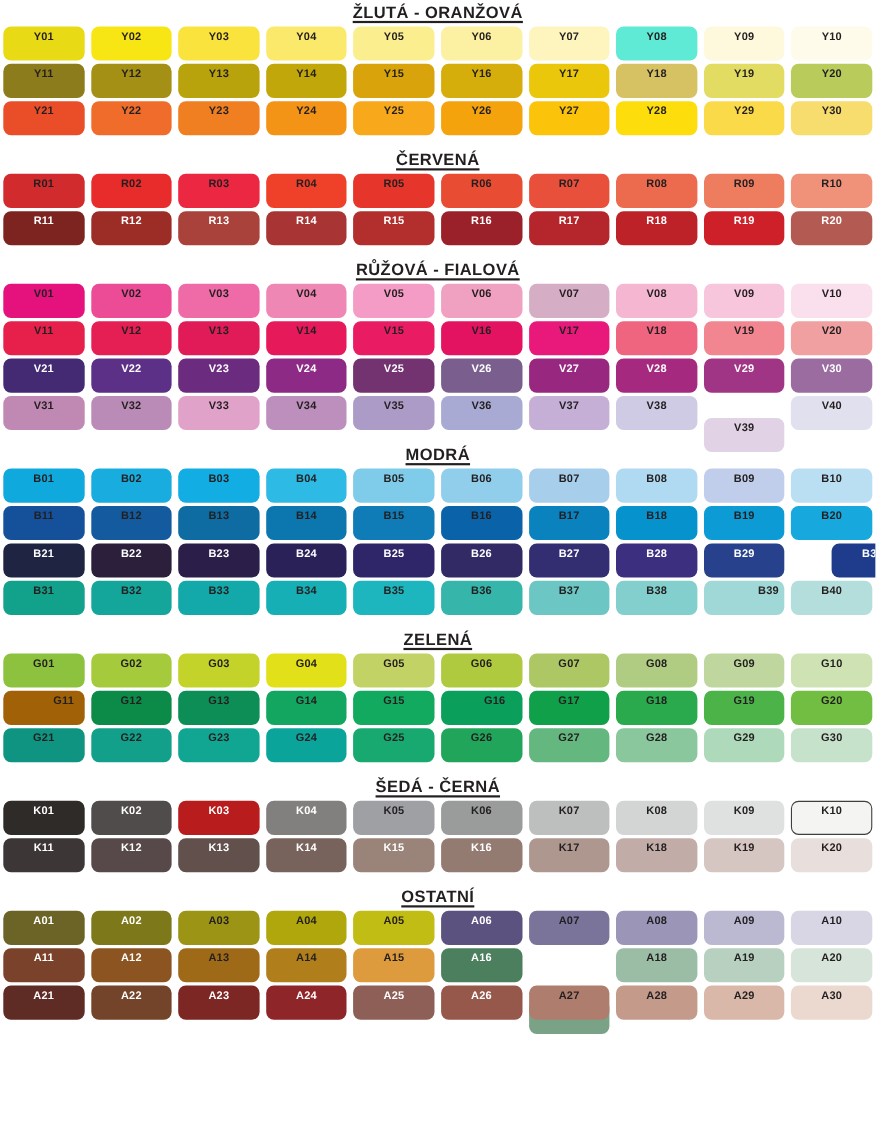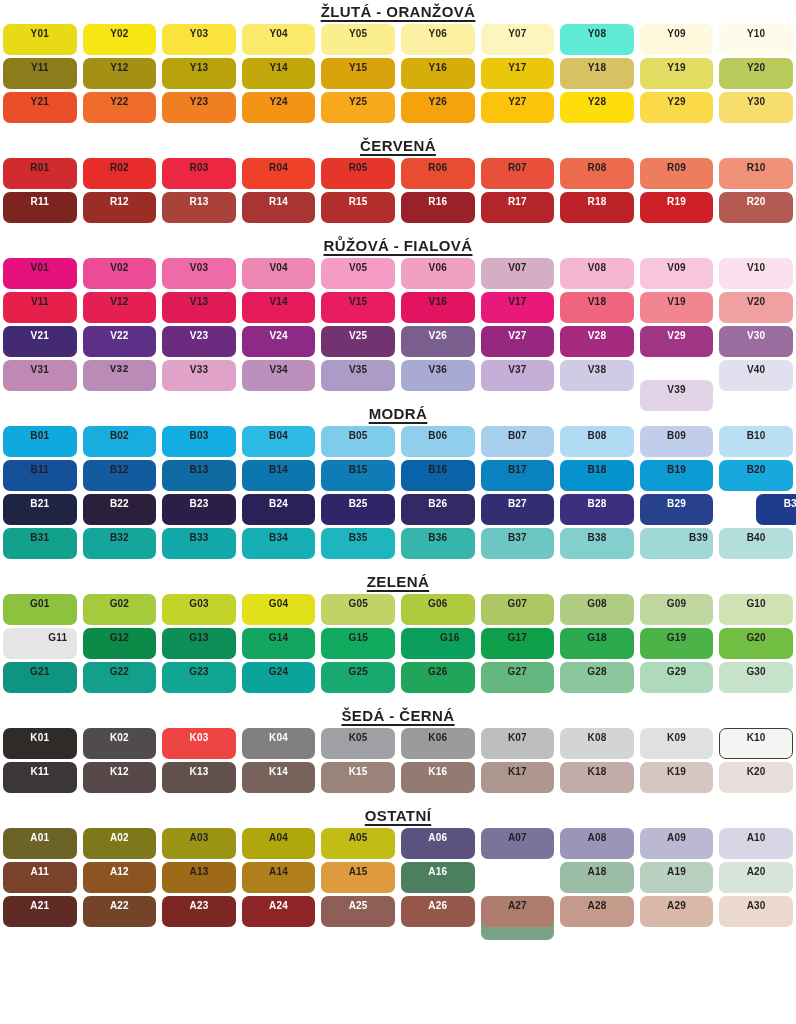--- a/index.html
+++ b/index.html
@@ -497,21 +497,21 @@
           </div>
         </div>
       </div>
       <div class="row row-h">
         <div class="cell">
           <div class="swatch" style="background: rgb(192, 137, 179); color: rgb(35, 31, 32);">
             <span>V31</span>
           </div>
         </div>
         <div class="cell">
-          <div class="swatch" style="background: rgb(185, 139, 182); color: rgb(35, 31, 32); font-family: Liberation Mono, monospace;">
+          <div class="swatch" style="background: rgb(185, 139, 182); color: rgb(35, 31, 32);">
             <span>V32</span>
           </div>
         </div>
         <div class="cell">
           <div class="swatch" style="background: rgb(225, 162, 201); color: rgb(35, 31, 32);">
             <span>V33</span>
           </div>
         </div>
         <div class="cell">
           <div class="swatch" style="background: rgb(188, 143, 188); color: rgb(35, 31, 32);">
@@ -816,21 +816,21 @@
           </div>
         </div>
         <div class="cell">
           <div class="swatch" style="background: rgb(207, 226, 180); color: rgb(35, 31, 32);">
             <span>G10</span>
           </div>
         </div>
       </div>
       <div class="row row-h">
         <div class="cell">
-          <div class="swatch" style="background: #e5e5e5; color: rgb(35, 31, 32); padding-left: 36px;">
+          <div class="swatch" style="background: #a16207; color: rgb(35, 31, 32); padding-left: 36px;">
             <span>G11</span>
           </div>
         </div>
         <div class="cell">
           <div class="swatch" style="background: rgb(11, 138, 72); color: rgb(35, 31, 32);">
             <span>G12</span>
           </div>
         </div>
         <div class="cell">
           <div class="swatch" style="background: rgb(13, 142, 86); color: rgb(35, 31, 32);">
@@ -936,21 +936,21 @@
           <div class="swatch" style="background: rgb(47, 43, 40); color: rgb(255, 255, 255);">
             <span>K01</span>
           </div>
         </div>
         <div class="cell">
           <div class="swatch" style="background: rgb(79, 76, 75); color: rgb(255, 255, 255);">
             <span>K02</span>
           </div>
         </div>
         <div class="cell">
-          <div class="swatch" style="background: #ef4444; color: rgb(255, 255, 255);">
+          <div class="swatch" style="background: #b91c1c; color: rgb(255, 255, 255);">
             <span>K03</span>
           </div>
         </div>
         <div class="cell">
           <div class="swatch" style="background: rgb(130, 128, 126); color: rgb(255, 255, 255);">
             <span>K04</span>
           </div>
         </div>
         <div class="cell">
           <div class="swatch" style="background: rgb(158, 160, 163); color: rgb(35, 31, 32);">

